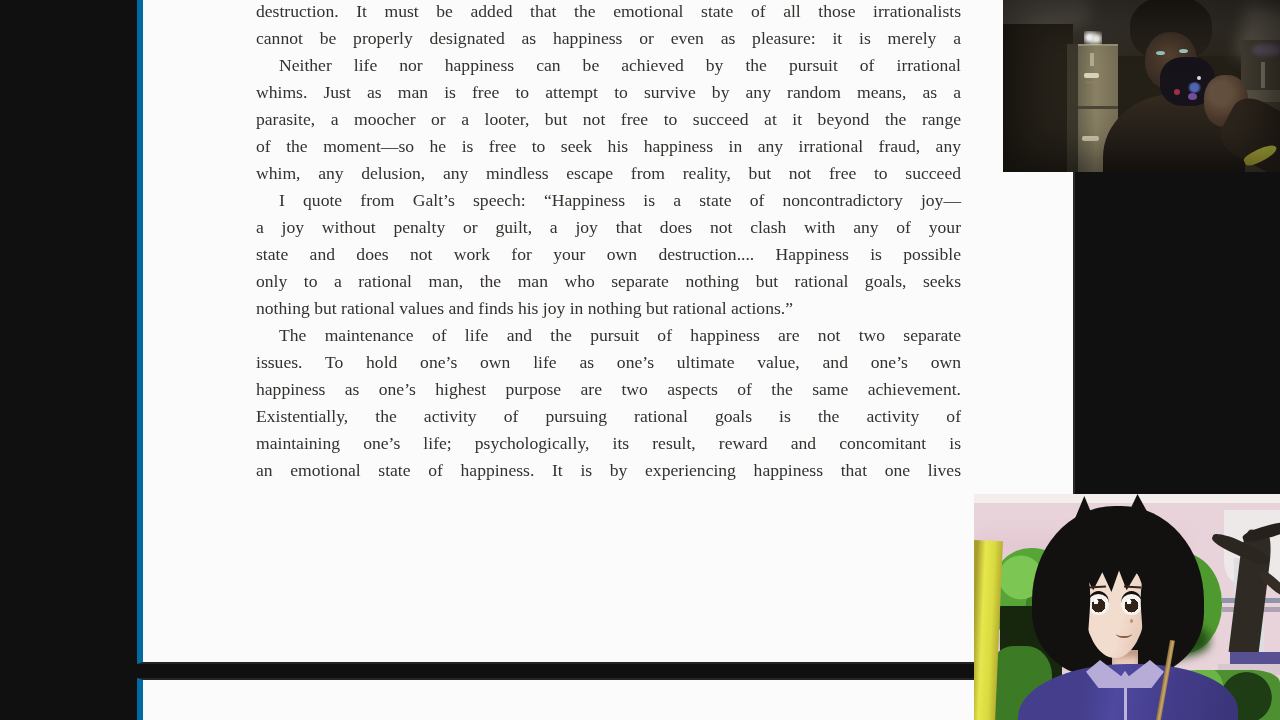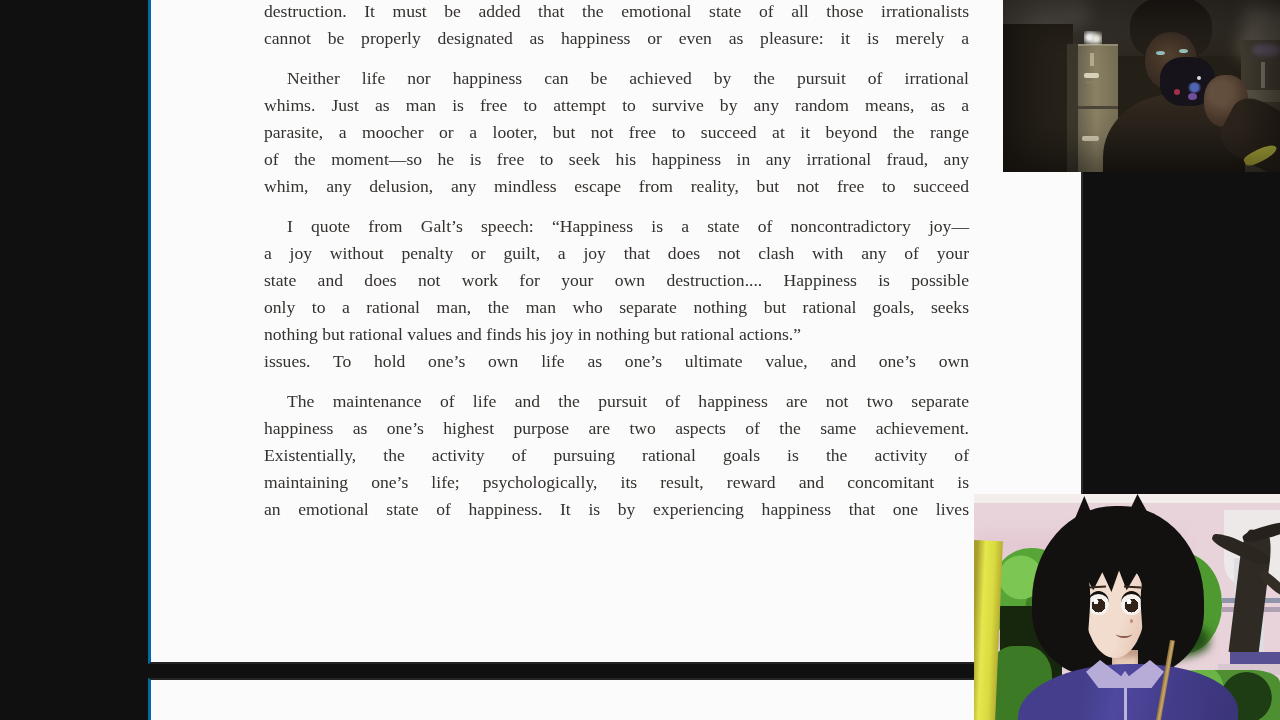--- a/index.html
+++ b/index.html
@@ -3,33 +3,33 @@
 <meta charset="utf-8">
 <style>
   html,body { margin:0; padding:0; background:#000; }
   .screen {
     position:relative; width:1280px; height:720px;
     background:var(--bg,#101010); overflow:hidden;
     font-family:"Liberation Serif", serif;
   }
   
   .page {
-    position:absolute; left:148px; width:930px;
+    position:absolute; left:137px; width:930px;
     background:var(--page,#fbfbfb);
-    border-left:3px solid #0369a1; border-right:2px solid #2a2a2a;
+    border-left:6px solid #0369a1; border-right:2px solid #2a2a2a;
   }
   .page1 { top:0; height:662px; border-bottom:2px solid #242424; }
   .page2 { top:678px; height:42px; border-top:2px solid #242424; }
   .text-block {
     position:absolute; left:113px; top:-2px; width:705px;
     font-size:17.6px; line-height:27px; color:var(--text,#34312e);
   }
   .line { text-align:justify; text-align-last:justify; white-space:normal; }
   .line.natural { text-align-last:left; }
-  .line.indent { text-indent:23px;margin-top:13px; }
+  .line.indent { text-indent:23px; }
   .line i { font-style:italic; }
 
   
   .webcam { position:absolute; left:1003px; top:0; width:277px; height:172px;
             background:#242018; overflow:hidden; }
   .webcam div { position:absolute; }
   .wc-ceiling { left:0; top:0; width:277px; height:56px;
     background:linear-gradient(172deg,#48423a 0%,#35302a 50%,#262219 100%); }
   .wc-beam { left:-14px; top:-10px; width:100px; height:44px; background:#57524b;
     transform:rotate(-14deg); border-radius:10px; filter:blur(7px); opacity:.85; }
@@ -173,22 +173,22 @@
         <div class="line indent">Neither life nor happiness can be achieved by the pursuit of irrational</div>
         <div class="line">whims. Just as man is free to attempt to survive by any random means, as a</div>
         <div class="line">parasite, a moocher or a looter, but not free to succeed at it beyond the range</div>
         <div class="line">of the moment—so he is free to seek his happiness in any irrational fraud, any</div>
         <div class="line">whim, any delusion, any mindless escape from reality, but not free to succeed</div>
         <div class="line indent">I quote from Galt’s speech: “Happiness is a state of noncontradictory joy—</div>
         <div class="line">a joy without penalty or guilt, a joy that does not clash with any of your</div>
         <div class="line">state and does not work for your own destruction.... Happiness is possible</div>
         <div class="line">only to a rational man, the man who separate nothing but rational goals, seeks</div>
         <div class="line natural">nothing but rational values and finds his joy in nothing but rational actions.”</div>
+        <div class="line indent">The maintenance of life and the pursuit of happiness are not two separate</div>
         <div class="line">issues. To hold one’s own life as one’s ultimate value, and one’s own</div>
-        <div class="line indent">The maintenance of life and the pursuit of happiness are not two separate</div>
         <div class="line">happiness as one’s highest purpose are two aspects of the same achievement.</div>
         <div class="line">Existentially, the activity of pursuing rational goals is the activity of</div>
         <div class="line">maintaining one’s life; psychologically, its result, reward and concomitant is</div>
         <div class="line">an emotional state of happiness. It is by experiencing happiness that one lives</div>
       </div>
   </div>
 
   <div class="page page2"></div>
 
   <div class="webcam">

